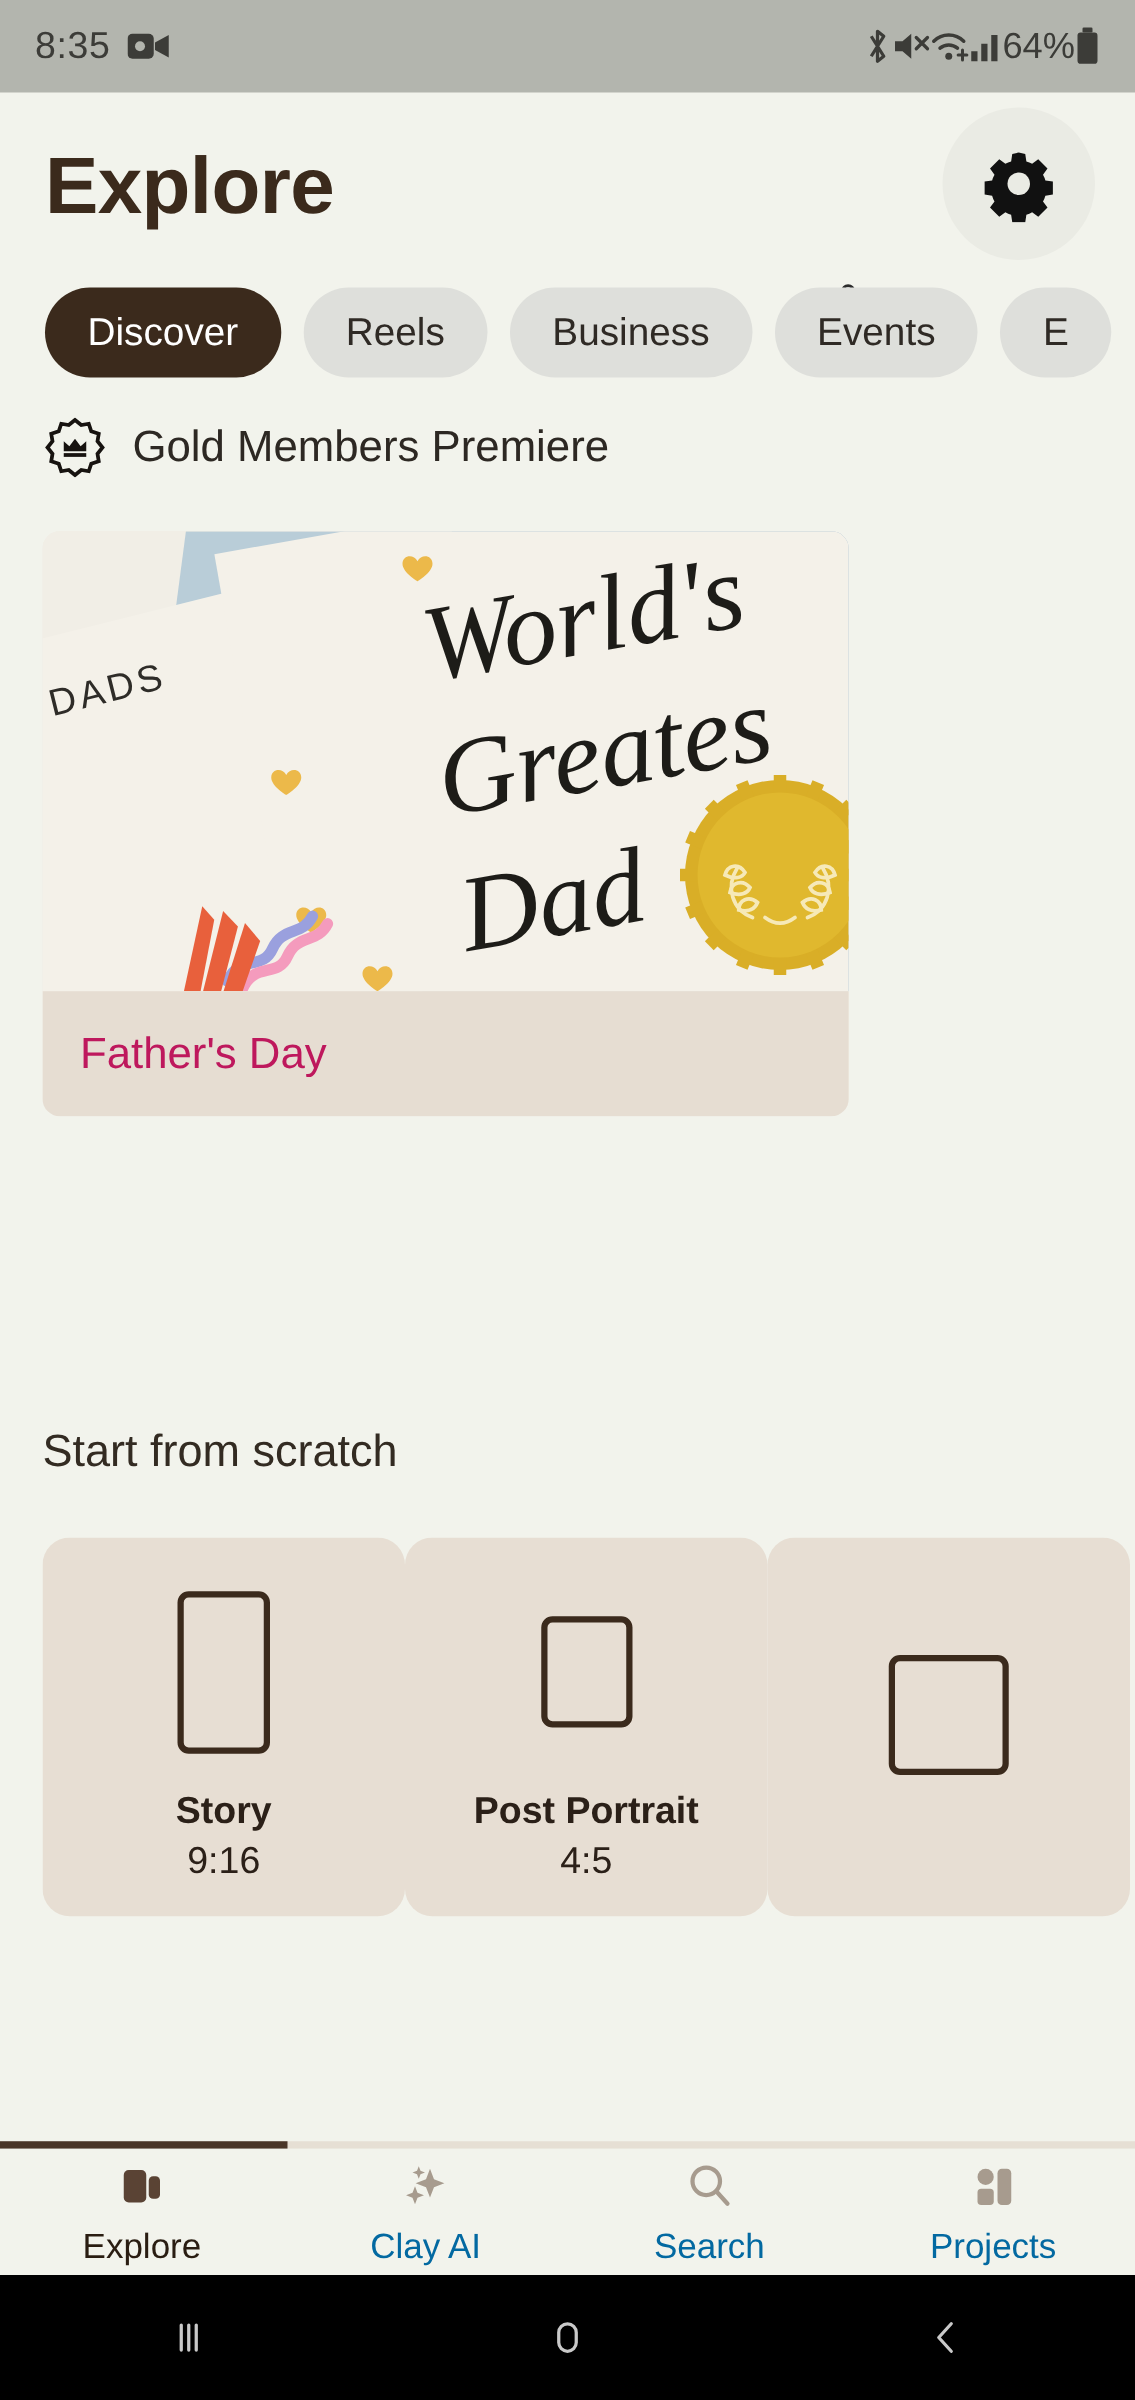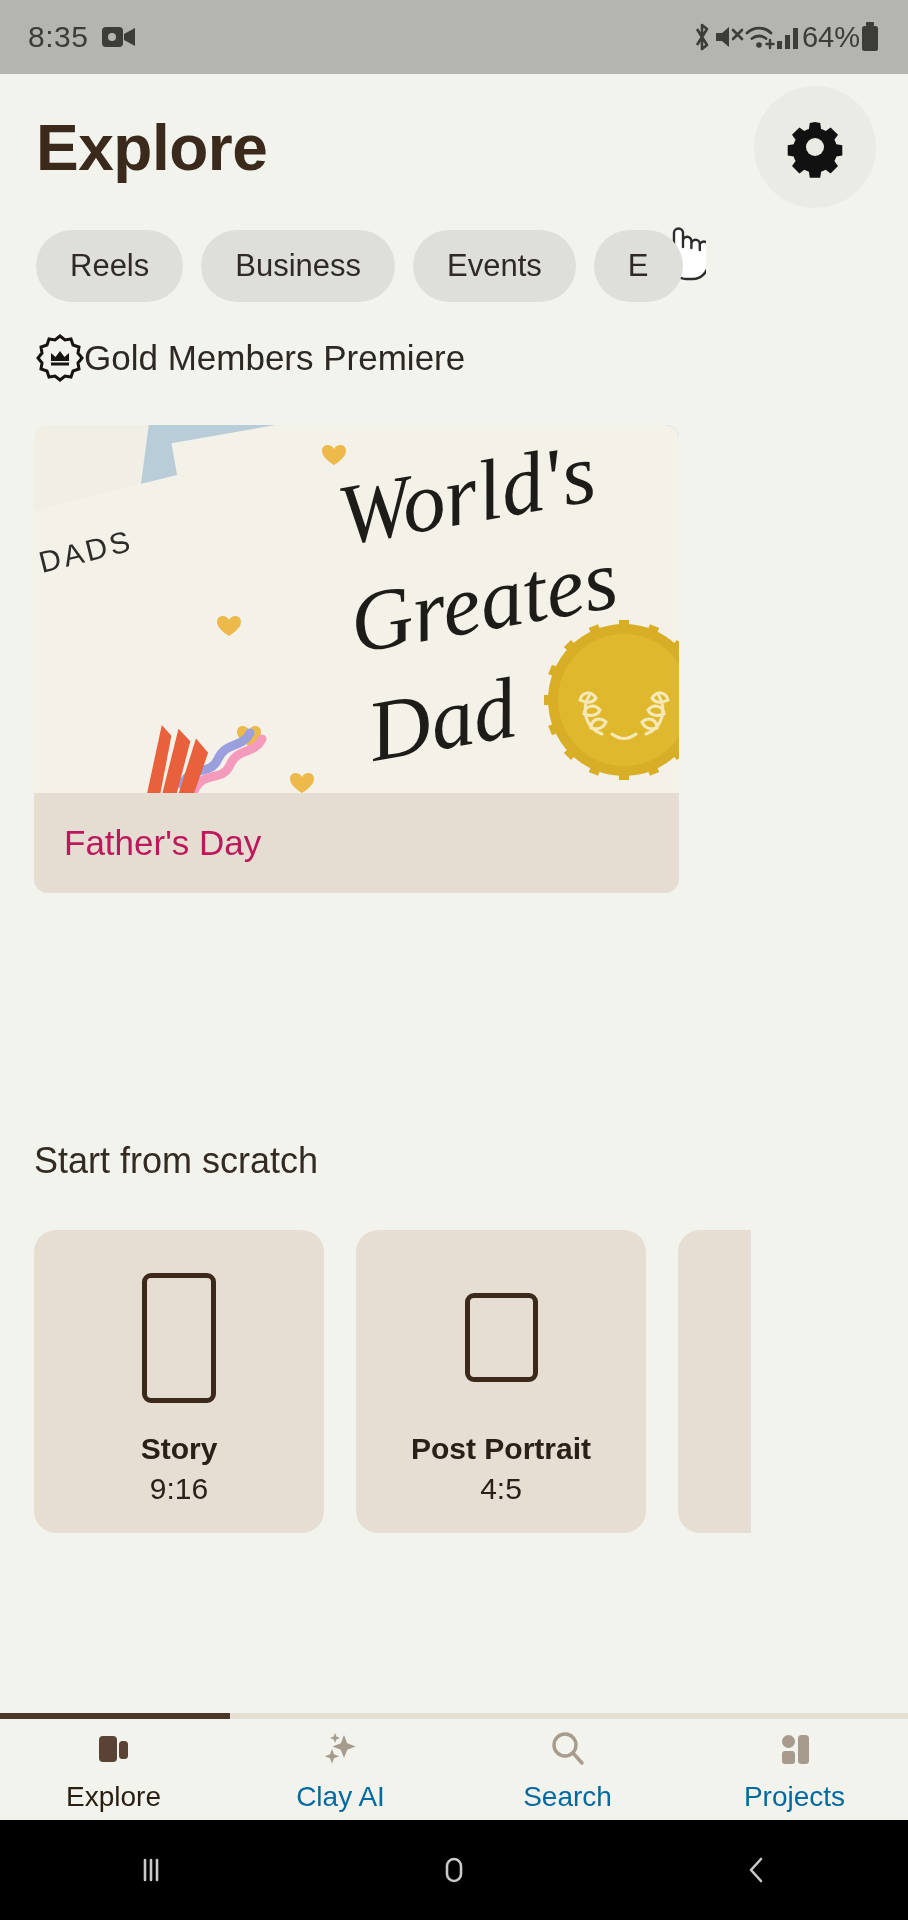--- a/index.html
+++ b/index.html
@@ -60,21 +60,21 @@
     background:#dedfdb; color:#2f2a25;
     font-size:31px;
     display:flex; align-items:center; justify-content:center;
     white-space:nowrap; border:none; cursor:pointer;
   }
   .tab.active { background:#3b2a1c; color:#ffffff; }
 
   
   .gold-row {
     position:absolute; top:334px; left:36px;
-    display:flex; align-items:center; 
+    display:flex; align-items:center; gap:22px;
   }
   .gold-label { font-size:35px; color:#2d2823; }
 
   
   .hero {
     position:absolute; top:425px; left:34px;
     width:645px; height:468px;
     border-radius:14px; overflow:hidden;
     background:#f0ece4;
     cursor:pointer;
@@ -91,22 +91,22 @@
   }
   .hero-caption span { font-size:35px; color:#be185d; }
 
   
   .sfs-title {
     position:absolute; top:1140px; left:34px;
     font-size:36px; color:#332b22;
   }
   .formats {
     position:absolute; top:1230px; left:34px;
-    width:717px; height:305px;
-    display:flex; gap:32px; overflow:hidden;
+    width:874px; height:305px;
+    display:flex; overflow:hidden;
   }
   .fcard {
     flex:0 0 auto;
     width:290px; height:303px;
     background:#e7ded3; border-radius:22px;
     display:flex; flex-direction:column; align-items:center; justify-content:center;
     cursor:pointer;
   }
   .fcard .shape-wrap { height:160px; display:flex; align-items:center; justify-content:center; }
   .f-shape { border:5px solid #3b2a1c; border-radius:9px; }
@@ -210,20 +210,21 @@
       </span>
     </div>
     <div class="cursor-hand">
       <svg width="46" height="62" viewBox="0 0 46 62">
         <path d="M14 30 L14 13 a4.5 4.5 0 0 1 9 0 L23 27 L23 21 a4.2 4.2 0 0 1 8.4 0 L31.4 28 L31.4 24 a4.2 4.2 0 0 1 8.4 0 L39.8 30 L39.8 25.5 a4 4 0 0 1 8 0 L47.8 44 a15 15 0 0 1 -15 15 L26 59 a12 12 0 0 1 -8.5-3.5 L5 43 a4.4 4.4 0 0 1 6.2-6.2 Z" fill="#ffffff" stroke="#2b2b2b" stroke-width="2.4" stroke-linejoin="round"></path>
       </svg>
     </div>
   </div>
 
   <div class="tabs">
+    <button class="tab active">Discover</button>
     <button class="tab">Reels</button>
     <button class="tab">Business</button>
     <button class="tab">Events</button>
     <button class="tab">E</button>
   </div>
 
   <div class="gold-row">
     <span class="ico">
       <svg width="48" height="48" viewBox="0 0 48 48">
         <path d="M24 2 l5 4 6-1 2 6 6 2 -1 6 4 5 -4 5 1 6 -6 2 -2 6 -6-1 -5 4 -5-4 -6 1 -2-6 -6-2 1-6 -4-5 4-5 -1-6 6-2 2-6 6 1 Z" fill="none" stroke="#171310" stroke-width="3"></path>

